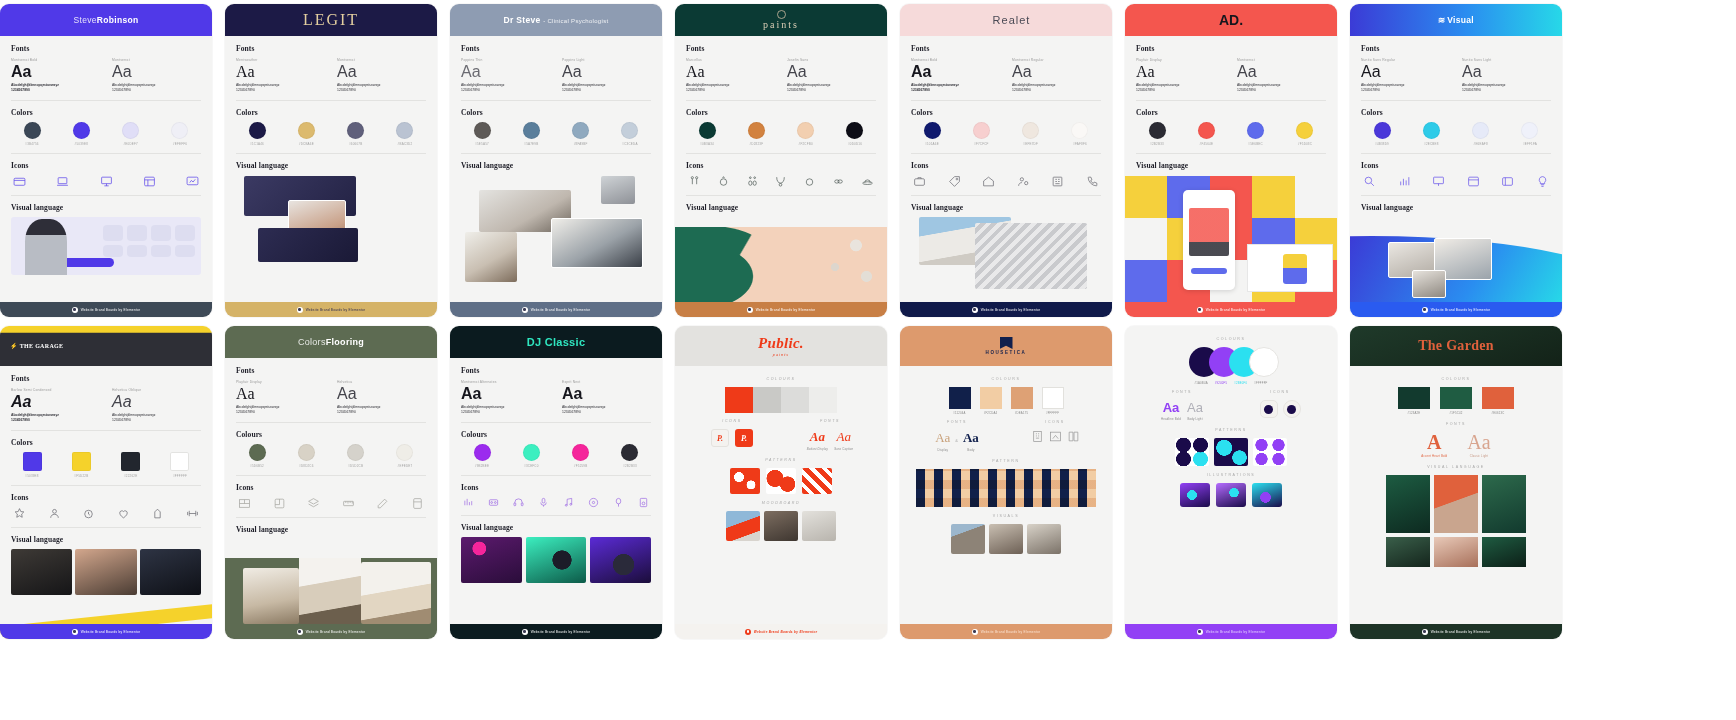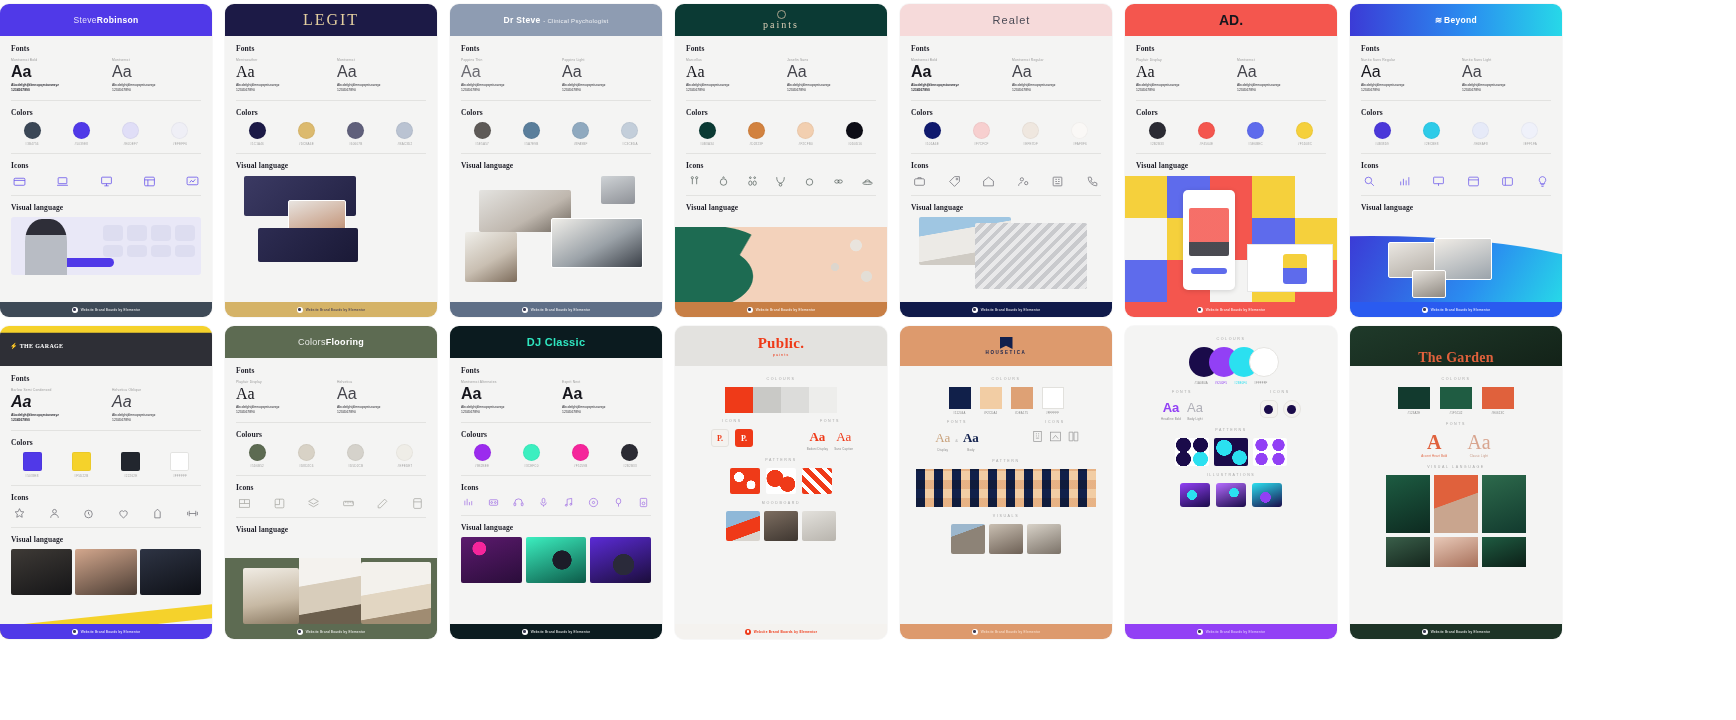--- a/index.html
+++ b/index.html
@@ -626,21 +626,21 @@
       <span class="footer-dot">
           <i></i>
         </span>
       <span class="footer-text">Website Brand Boards by Elementor</span>
     </div>
   </div>
 
   <div class="card">
     <div class="card-header" style="background:linear-gradient(90deg,#3b3bd6 0%,#2a8df0 55%,#27d8e8 100%);">
       <div class="logo-text" style="color:#fff;font-weight:700;">
-        <span style="letter-spacing:-1px;margin-right:3px">≋</span><span>Beyond</span>
+        <span style="letter-spacing:-1px;margin-right:3px">≋</span><span>Visual</span>
       </div>
     </div>
     <div class="card-body">
       <div class="sec-title">Fonts</div>
       <div class="fonts-row">
         <div class="font-col">
           <div class="font-name">Nunito Sans Regular</div>
           <div class="font-aa sans">Aa</div>
           <div class="font-glyphs"><span>Abcdefghijklmnopqrstuvwxyz</span><br><span>1234567890</span></div>
         </div>
@@ -1017,21 +1017,21 @@
       </div>
     </div>
     <div class="card-footer" style="background:#0b1b1f;">
       <span class="footer-dot">
           <i></i>
         </span>
       <span class="footer-text">Website Brand Boards by Elementor</span>
     </div>
   </div>
 
-  <div class="card" style="background:#f2f1ee;">
+  <div class="card" style="background:#f2f1ee;font-style:italic;">
     <div class="card-header tall" style="background:#e3e2df;flex-direction:column;">
       <div class="logo-text" style="color:#ef3a18;font-family:'Liberation Serif',serif;font-weight:700;font-size:15px;line-height:1;">
         <span>Public.</span>
       </div>
       <div style="color:#ef3a18;font-size:4px;letter-spacing:1px;margin-top:1px">paints</div>
     </div>
     <div class="card-body alt-body">
       <div class="alt-label">COLOURS</div>
       <div class="alt-sw-row">
         <div class="alt-sw" style="background:#EF3A18"></div>
@@ -1223,21 +1223,21 @@
     </div>
     <div class="card-footer" style="background:#9240f5;">
       <span class="footer-dot">
           <i></i>
         </span>
       <span class="footer-text" style="color:#e6d1ff">Website Brand Boards by Elementor</span>
     </div>
   </div>
 
   <div class="card">
-    <div class="card-header tall" style="background:linear-gradient(160deg,#1f3a2a,#132218);align-items:flex-end;">
+    <div class="card-header tall" style="background:linear-gradient(160deg,#1f3a2a,#132218);">
       <div class="logo-text" style="color:#e0613c;font-family:'Liberation Serif',serif;font-weight:700;font-size:14px;">
         <span>The Garden</span>
       </div>
     </div>
     <div class="card-body alt-body">
       <div class="alt-label">COLOURS</div>
       <div style="display:flex;justify-content:center;gap:10px">
         <div style="text-align:center">
             <div style="width:32px;height:22px;background:#123A2E"></div>
             <div class="alt-hex">#123A2E</div>

